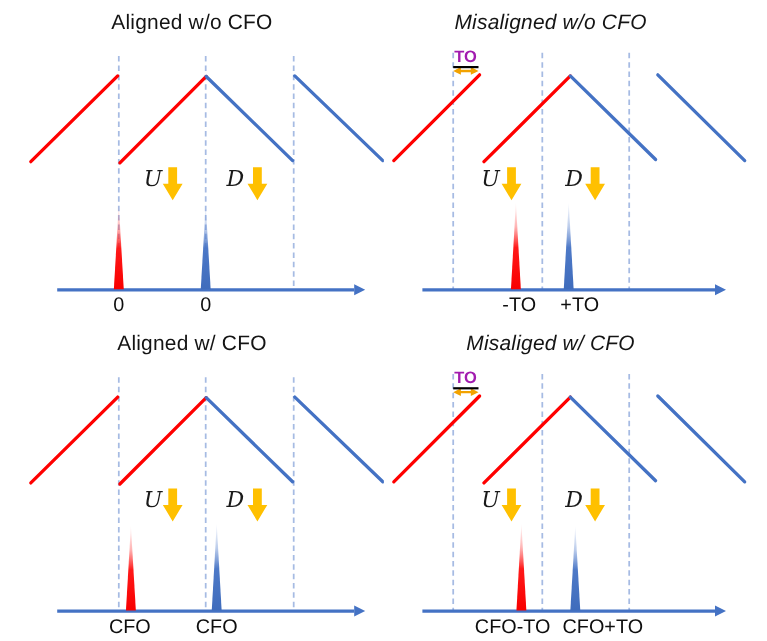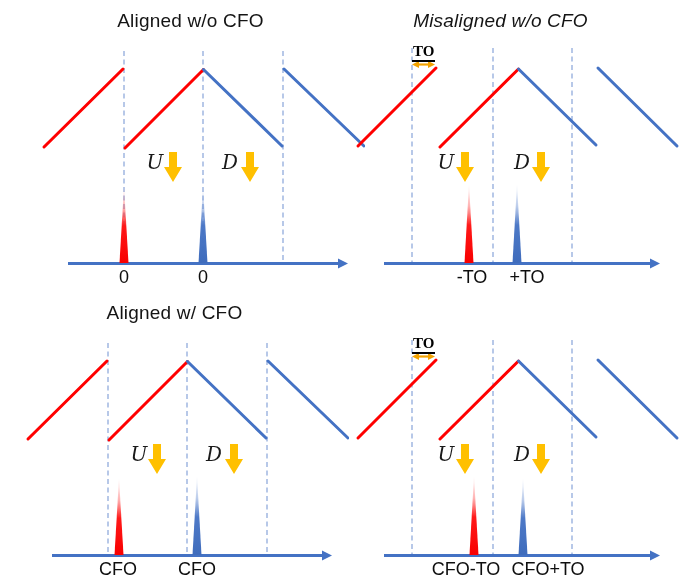--- a/index.html
+++ b/index.html
@@ -23,24 +23,23 @@
     font-family:"DejaVu Serif","Liberation Serif",serif;
     font-style:italic;font-size:20px;color:#1a1a1a;line-height:1;
   }
   .peak-label{
     position:absolute;top:267px;transform:translateX(-50%);
     font-size:18px;color:#0e0e0e;white-space:nowrap;
   }
   .to-label{
     position:absolute;left:64px;top:44px;
     display:inline-block;
-    font-size:15px;font-weight:bold;color:#000000;
+    font-size:15px;font-weight:bold;color:#a21caf;
     border-bottom:2.5px solid #000;padding:0 1px 1px 1px;
     line-height:1;
-    font-family:Liberation Serif, serif;
   }
 </style>
 </head>
 <body>
 
 <div class="canvas">
 
   <svg width="0" height="0" style="position:absolute" aria-hidden="true">
     <defs>
       <linearGradient id="gradRed" x1="0" y1="0" x2="0" y2="1">
@@ -51,21 +50,21 @@
       </linearGradient>
       <linearGradient id="gradBlue" x1="0" y1="0" x2="0" y2="1">
         <stop offset="0" stop-color="#7A9BD9" stop-opacity="0.07"></stop>
         <stop offset="0.28" stop-color="#5E86CF" stop-opacity="0.42"></stop>
         <stop offset="0.52" stop-color="#4472C4" stop-opacity="0.95"></stop>
         <stop offset="1" stop-color="#3F6CBC" stop-opacity="1"></stop>
       </linearGradient>
     </defs>
   </svg>
 
-  <section class="panel" style="left:16px;top:0">
+  <section class="panel" style="left:0;top:0">
     <svg width="349" height="292" viewBox="0 0 349 292">
       <g stroke="#A6BBE3" stroke-width="1.6" stroke-dasharray="5 3.5">
         <line x1="108" y1="51" x2="108" y2="263"></line>
         <line x1="187" y1="51" x2="187" y2="263"></line>
         <line x1="267" y1="51" x2="267" y2="263"></line>
       </g>
       <g fill="none" stroke-width="3" stroke-linecap="round">
         <path d="M28,147 L107,69" stroke="#FF0000"></path>
         <path d="M109,148 L187.5,69.5" stroke="#FF0000"></path>
         <path d="M187.5,69.5 L266,146" stroke="#4472C4"></path>
@@ -171,20 +170,21 @@
       <path d="M121.5,263 L126,184 L130.5,263 Z" fill="url(#gradRed)"></path>
       <path d="M170.5,263 L175,186 L179.5,263 Z" fill="url(#gradBlue)"></path>
       <path d="M113,152 H121 V167 H126 L117,182 L108,167 H113 Z" fill="#FFC000"></path>
       <path d="M189,152 H197 V167 H202 L193,182 L184,167 H189 Z" fill="#FFC000"></path>
       <g>
         <line x1="67" y1="64.5" x2="84" y2="64.5" stroke="#F2A200" stroke-width="2.2"></line>
         <polygon points="64,64.5 71,61 71,68" fill="#F2A200"></polygon>
         <polygon points="87,64.5 80,61 80,68" fill="#F2A200"></polygon>
       </g>
     </svg>
+    <div class="panel-title shift">Misaliged w/ CFO</div>
     <span class="to-label">TO</span>
     <span class="math-sym" style="left:98px">U</span>
     <span class="math-sym" style="left:174px">D</span>
     <span class="peak-label" style="left:118px">CFO-TO</span>
     <span class="peak-label" style="left:200px">CFO+TO</span>
   </section>
 
 </div>
 
 </body></html>

